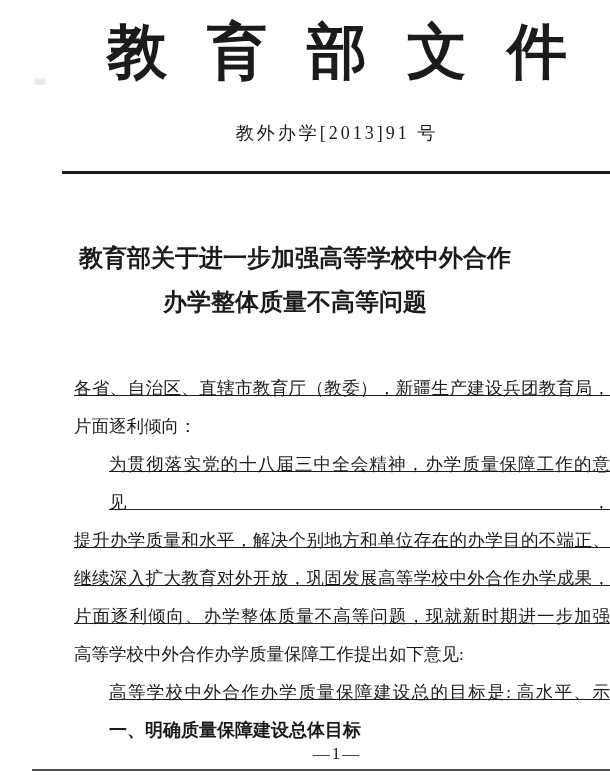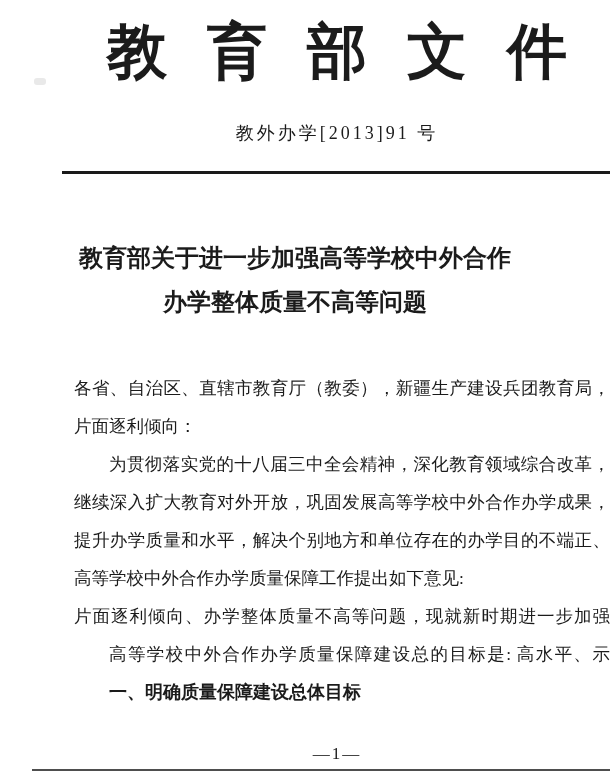--- a/index.html
+++ b/index.html
@@ -66,20 +66,21 @@
     left: 42px;
     width: 536px;
     font-size: 17.5px;
     line-height: 38px;
   }
   .body-line { min-height: 38px; }
   .justify {
     text-align: justify;
     text-align-last: justify;
     text-justify: inter-character;
+    text-decoration: underline;
   }
   .indent { padding-left: 35px; }
   .heading {
     font-weight: bold;
     font-family: "Liberation Sans", sans-serif;
     font-size: 18px;
   }
   .page-number {
     position: absolute;
     top: 744px;
@@ -121,25 +122,25 @@
   <div class="header-rule"></div>
 
   <div class="doc-title">
     <div>教育部关于进一步加强高等学校中外合作</div>
     <div>办学整体质量不高等问题</div>
   </div>
 
   <div class="body-block">
     <div class="body-line justify">各省、自治区、直辖市教育厅（教委），新疆生产建设兵团教育局，</div>
     <div class="body-line">片面逐利倾向：</div>
-    <div class="body-line justify indent">为贯彻落实党的十八届三中全会精神，深化教育领域综合改革，</div>
+    <div class="body-line justify indent">为贯彻落实党的十八届三中全会精神，办学质量保障工作的意见，</div>
+    <div class="body-line justify">提升办学质量和水平，解决个别地方和单位存在的办学目的不端正、</div>
     <div class="body-line justify">继续深入扩大教育对外开放，巩固发展高等学校中外合作办学成果，</div>
-    <div class="body-line justify">提升办学质量和水平，解决个别地方和单位存在的办学目的不端正、</div>
+    <div class="body-line justify">片面逐利倾向、办学整体质量不高等问题，现就新时期进一步加强</div>
     <div class="body-line">高等学校中外合作办学质量保障工作提出如下意见:</div>
-    <div class="body-line justify">片面逐利倾向、办学整体质量不高等问题，现就新时期进一步加强</div>
     <div class="body-line justify indent">高等学校中外合作办学质量保障建设总的目标是: 高水平、示</div>
     <div class="body-line indent heading">一、明确质量保障建设总体目标</div>
   </div>
 
   <div class="page-number">—1—</div>
 
   <div class="scan-edge-bottom"></div>
 
 </div>
 

